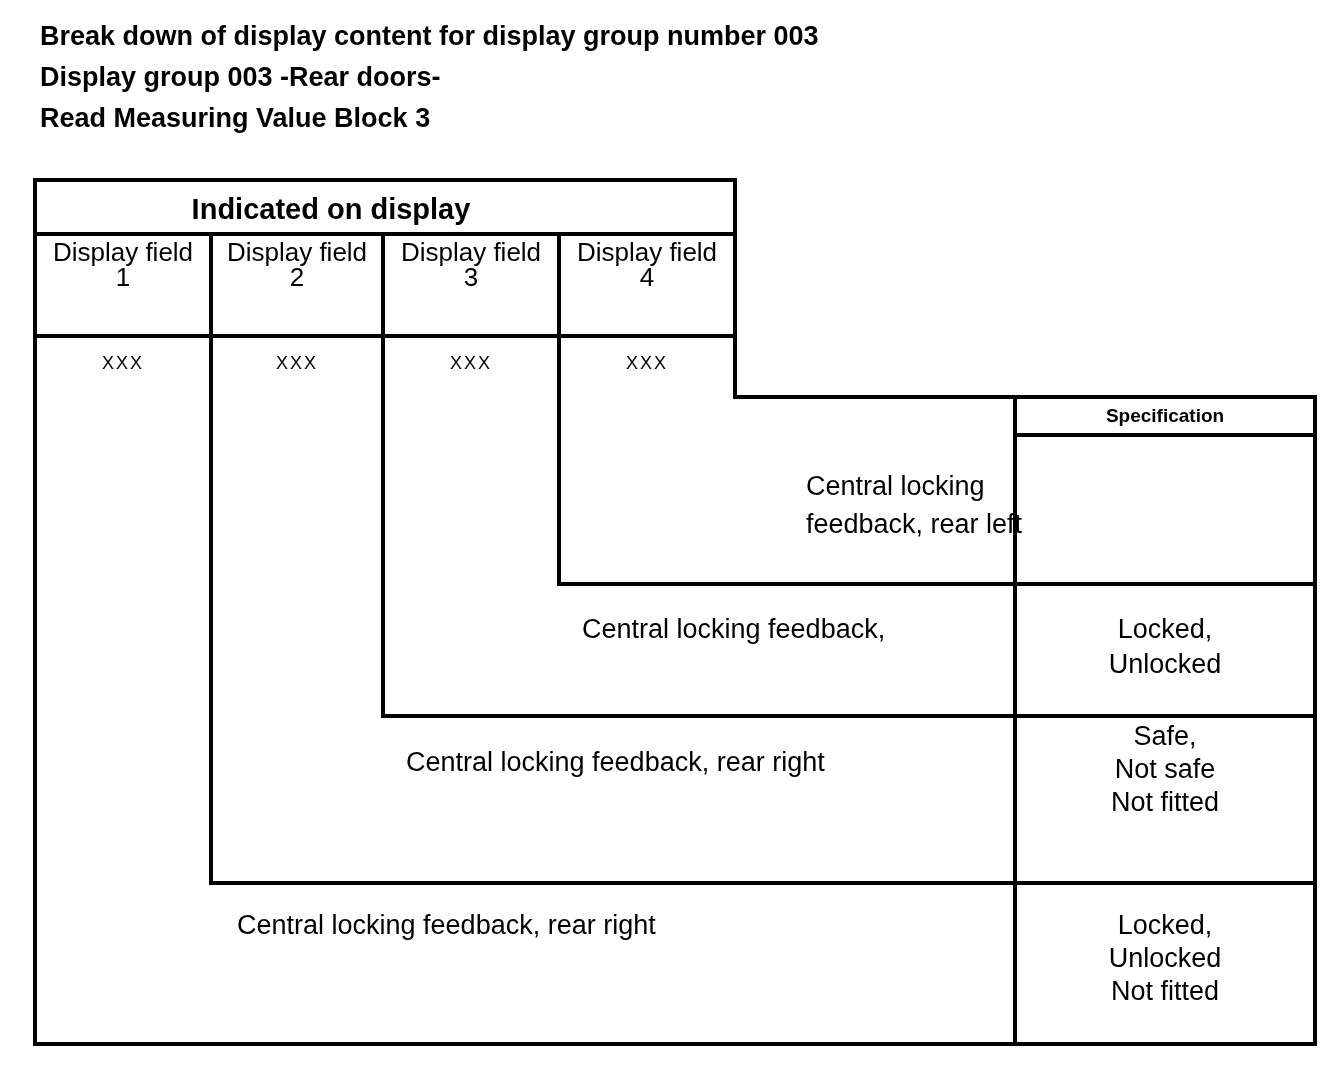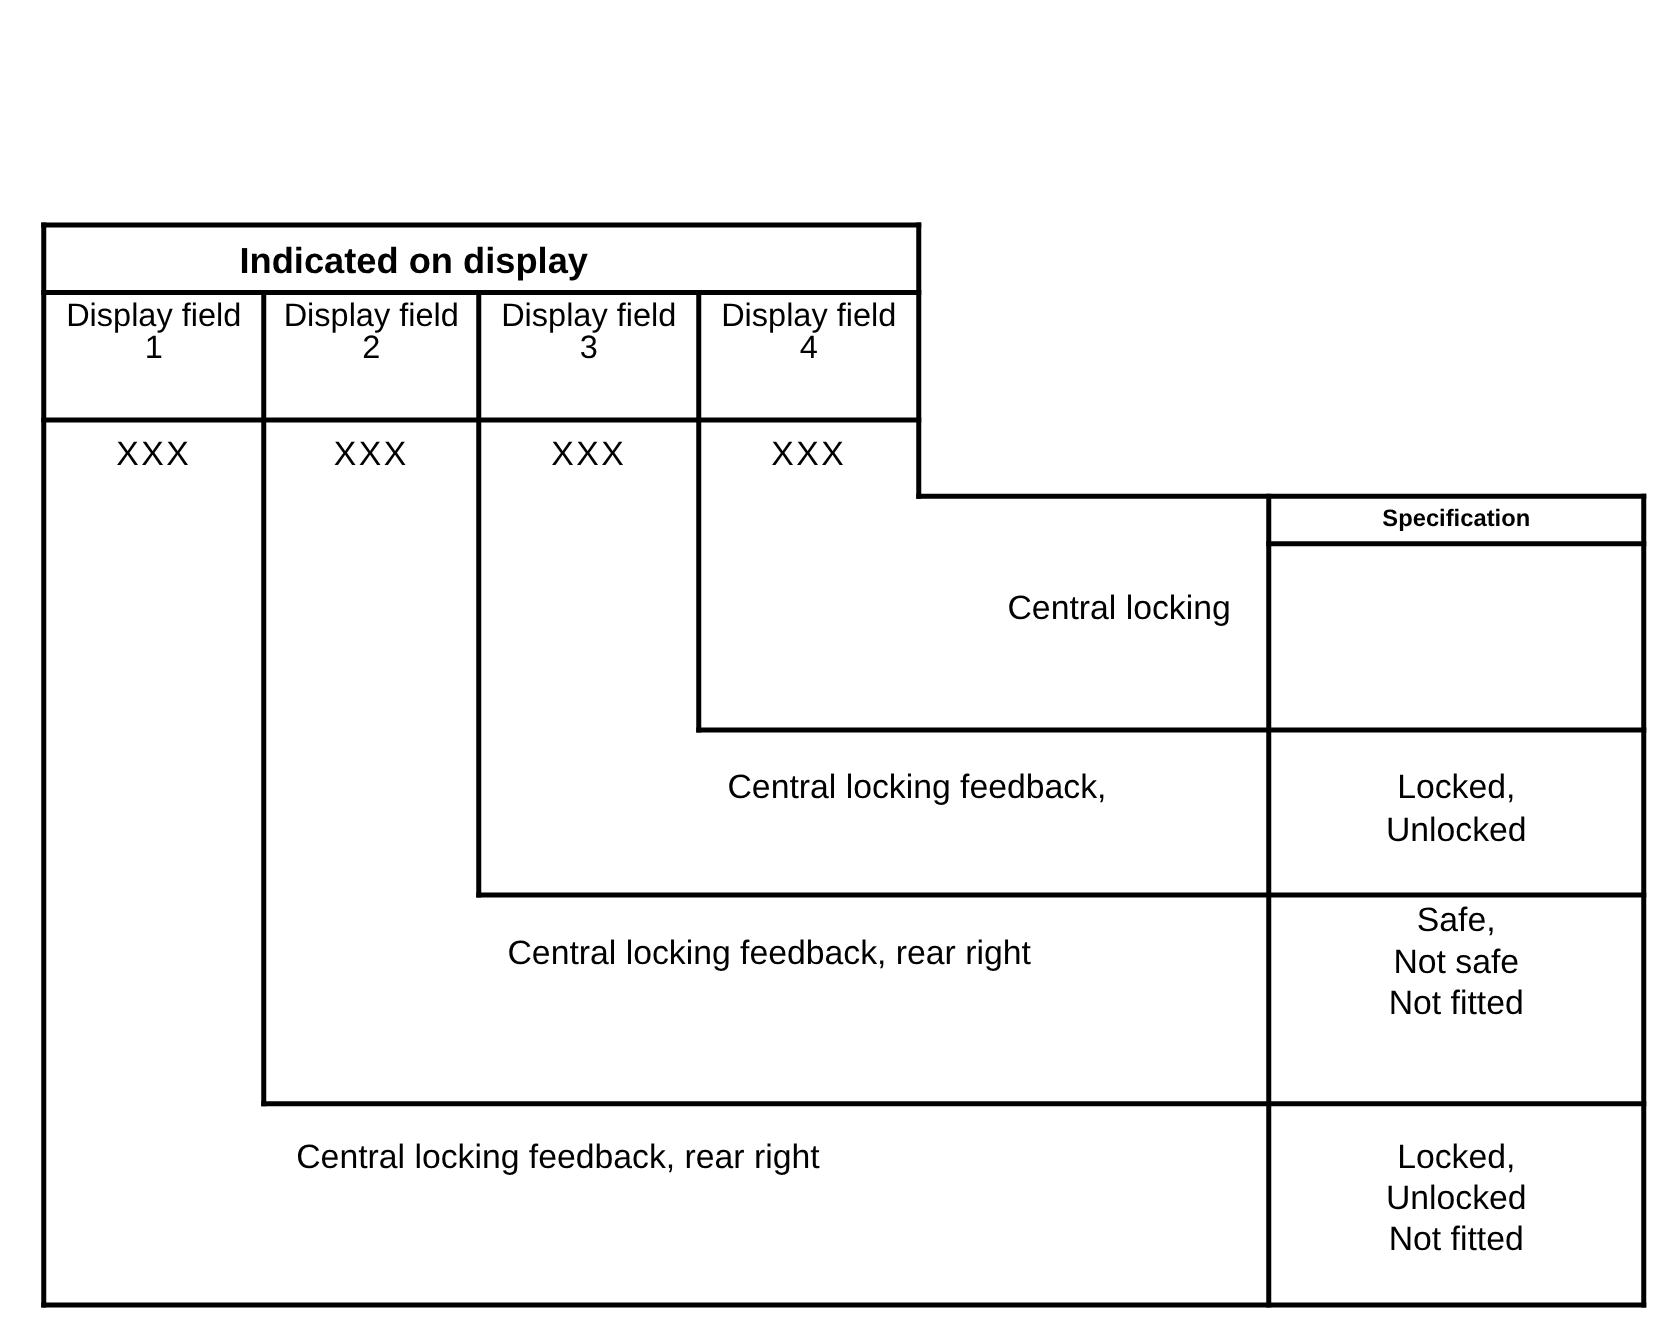--- a/index.html
+++ b/index.html
@@ -33,21 +33,21 @@
     font-size: 29px; font-weight: bold;
     line-height: 46px; text-align: center;
   }
   .col-cell {
     top: 240px;
     font-size: 26px; line-height: 25px;
     text-align: center;
   }
   .xxx-cell {
     top: 348px;
-    font-size: 27px; line-height: 30px;
+    font-size: 18px; line-height: 30px;
     letter-spacing: 2px;
     text-align: center;
   }
   .spec-header {
     left: 1017px; top: 398px; width: 296px;
     font-size: 19px; font-weight: bold;
     line-height: 35px; text-align: center;
   }
   .row-label {
     font-size: 27px;
@@ -60,20 +60,25 @@
   }
   .lh38 { line-height: 38px; }
   .lh35 { line-height: 35px; }
   .lh33 { line-height: 33px; }
 </style>
 </head>
 <body>
 
 <div class="canvas">
 
+  <div class="abs title-block">
+    <div>Break down of display content for display group number 003</div>
+    <div>Display group 003 -Rear doors-</div>
+    <div>Read Measuring Value Block 3</div>
+  </div>
 
   <div class="hl" style="left:33px;  top:178px;  width:704px;"></div>
   <div class="hl" style="left:33px;  top:232px;  width:704px;"></div>
   <div class="hl" style="left:33px;  top:334px;  width:704px;"></div>
   <div class="hl" style="left:733px; top:395px;  width:584px;"></div>
   <div class="hl" style="left:1013px;top:433px;  width:304px;"></div>
   <div class="hl" style="left:557px; top:582px;  width:760px;"></div>
   <div class="hl" style="left:381px; top:714px;  width:936px;"></div>
   <div class="hl" style="left:209px; top:881px;  width:1108px;"></div>
   <div class="hl" style="left:33px;  top:1042px; width:1284px;"></div>
@@ -107,20 +112,21 @@
 
   <div class="abs xxx-cell" style="left:37px;  width:172px;">XXX</div>
   <div class="abs xxx-cell" style="left:213px; width:168px;">XXX</div>
   <div class="abs xxx-cell" style="left:385px; width:172px;">XXX</div>
   <div class="abs xxx-cell" style="left:561px; width:172px;">XXX</div>
 
   <div class="abs spec-header">Specification</div>
 
   <div class="abs row-label lh38" style="left:806px; top:467px;">
     <div>Central locking</div>
+    <div>feedback, rear left</div>
   </div>
 
   <div class="abs row-label lh35" style="left:582px; top:612px;">
     <div>Central locking feedback,</div>
   </div>
   <div class="abs spec-cell lh35" style="top:612px;">
     <div>Locked,</div>
     <div>Unlocked</div>
   </div>
 

